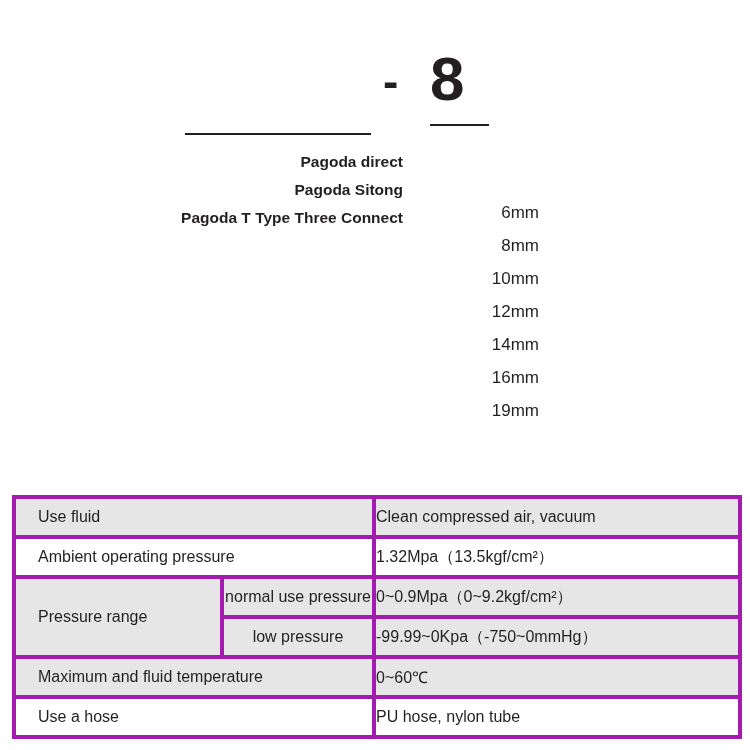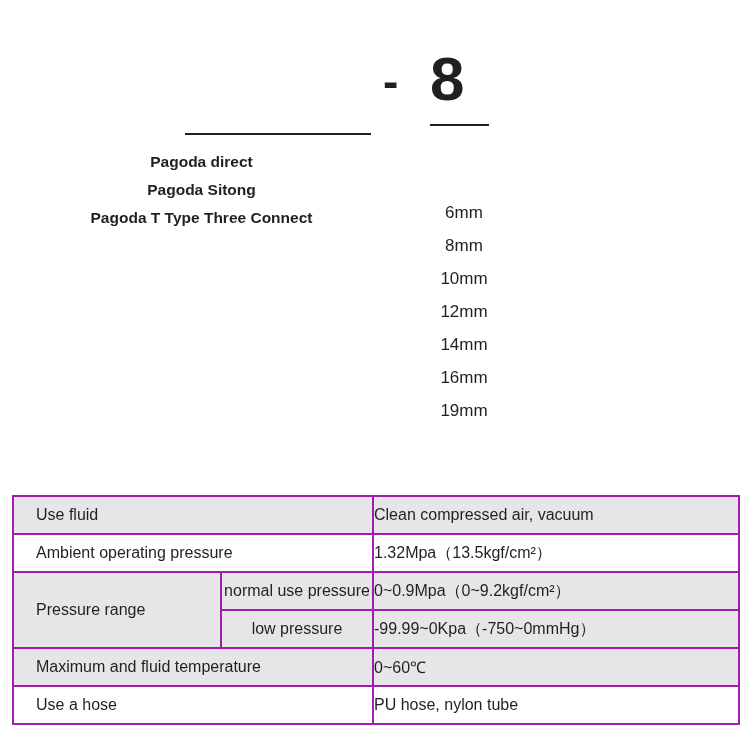--- a/index.html
+++ b/index.html
@@ -58,21 +58,21 @@
     width: 59px;
     height: 2px;
     background: #231f20;
   }
 
   .left-col {
     position: absolute;
     left: 0px;
     top: 148px;
     width: 403px;
-    text-align: center;
+    text-align: right;
   }
   .left-col .item {
     font-size: 15.5px;
     font-weight: bold;
     line-height: 28px;
     color: #231f20;
     white-space: nowrap;
   }
 
   .right-head {
@@ -83,40 +83,40 @@
     font-weight: bold;
     color: #231f20;
     white-space: nowrap;
   }
 
   .right-col {
     position: absolute;
     left: 389px;
     top: 196px;
     width: 150px;
-    text-align: center;
+    text-align: right;
   }
   .right-col .item {
     font-size: 17px;
     line-height: 33px;
     color: #231f20;
     white-space: nowrap;
   }
 
   
   .spec-table {
     position: absolute;
     left: 12px;
     top: 495px;
     width: 726px;
     border-collapse: collapse;
     table-layout: fixed;
   }
   .spec-table td {
-    border: 2px solid #a21caf;
+    border: 4px solid #a21caf;
     padding: 0;
     vertical-align: middle;
     font-size: 16px;
     color: #231f20;
     height: 36px;
   }
   .cell-pad-left {
     padding-left: 22px !important;
   }
   .row-grey td {

